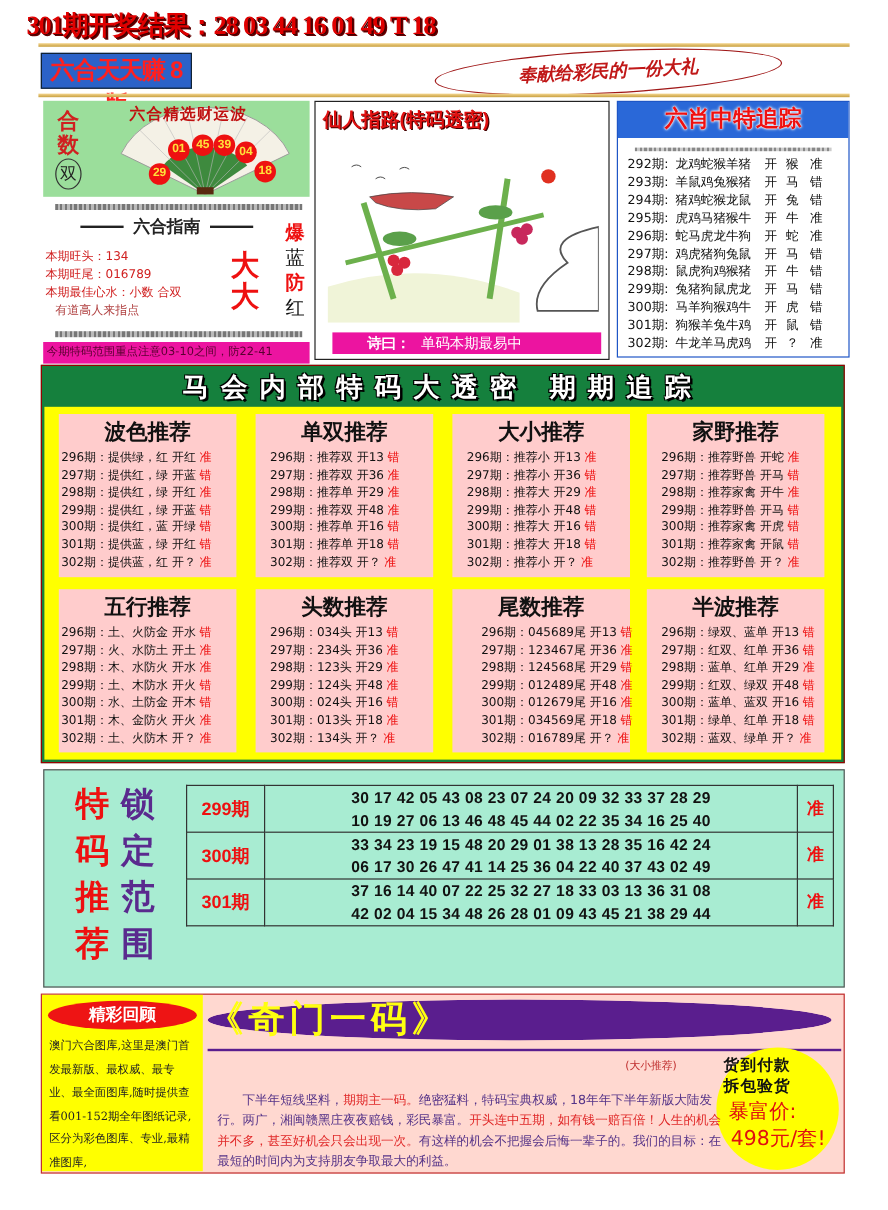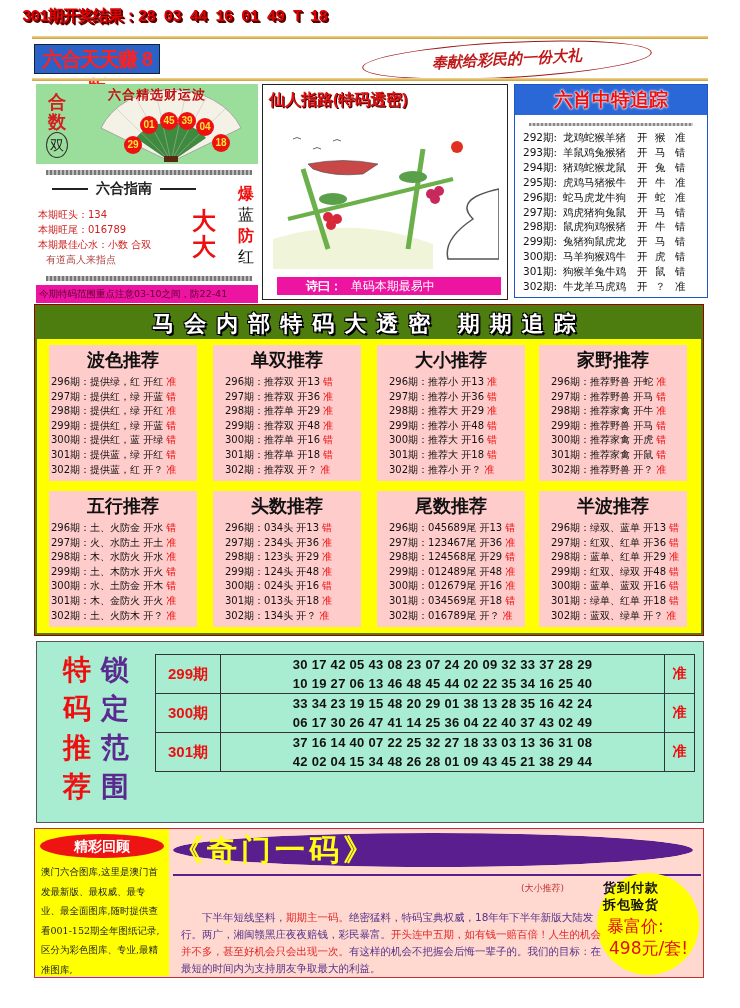--- a/index.html
+++ b/index.html
@@ -1,32 +1,32 @@
 <!DOCTYPE html>
 <html><head>
 <meta charset="utf-8">
 <style>
   * { box-sizing: border-box; margin: 0; padding: 0; }
   body { width: 740px; height: 1008px; background: #ffffff; font-family: "DejaVu Sans", sans-serif; position: relative; overflow: hidden; }
 
-  .top-result { position: absolute; left: 22px; top: 6px; font-family: Liberation Mono, monospace; font-weight: bold; font-size: 16px; color: #e00000; letter-spacing: -1px; text-shadow: 1px 1px 0 #400, 2px 2px 0 #600; }
+  .top-result { position: absolute; left: 22px; top: 6px; font-family: Liberation Serif, serif; font-weight: bold; font-size: 22px; color: #e00000; letter-spacing: -1px; text-shadow: 1px 1px 0 #400, 2px 2px 0 #600; }
   .gold-line { position: absolute; left: 32px; width: 676px; height: 3px; background: linear-gradient(#f4d690, #c8a040); }
   .brand-box { position: absolute; left: 34px; top: 44px; width: 126px; height: 30px; background: #2b62c8; border: 1px solid #123; color: #ff2020; font-family: "Liberation Sans", sans-serif; font-weight: bold; font-size: 20px; line-height: 28px; text-align: center; letter-spacing: -1px; }
   .gift-oval { position: absolute; left: 362px; top: 42px; width: 290px; height: 36px; border: 1.5px solid #a01818; border-radius: 50%; transform: rotate(-3deg); text-align: center; line-height: 32px; color: #c01818; font-family: "DejaVu Serif", serif; font-style: italic; font-weight: bold; font-size: 15px; }
 
   
   .fan-panel { position: absolute; left: 36px; top: 84px; width: 222px; height: 80px; background: #9bde9b; }
   .fan-side { position: absolute; left: 8px; top: 8px; width: 26px; color: #d02020; font-weight: bold; font-size: 18px; line-height: 20px; text-align: center; font-family: "DejaVu Serif", serif; }
   .fan-side .dbl { color: #222; border: 1px solid #333; border-radius: 50%; font-size: 14px; display: inline-block; width: 22px; height: 26px; line-height: 24px; font-weight: normal; }
   .fan { position: absolute; left: 60px; top: 4px; width: 150px; height: 76px; }
   .fan-title { position: absolute; left: 72px; top: 2px; color: #c01010; font-size: 13px; font-weight: bold; font-family: "DejaVu Serif", serif; letter-spacing: 1px; }
   .ball { position: absolute; width: 18px; height: 18px; border-radius: 50%; background: #ee1111; color: #ffe23a; font-size: 10px; line-height: 18px; text-align: center; font-weight: bold; font-family: "Liberation Sans", sans-serif; }
 
   .wave { position: absolute; left: 46px; width: 206px; height: 5px; background: repeating-linear-gradient(90deg, #777 0 2px, #bbb 2px 4px); }
-  .guide-title { position: absolute; left: 44px; top: 180px; width: 190px; font-weight: bold; font-size: 14px; color: #222; }
+  .guide-title { position: absolute; left: 44px; top: 180px; width: 190px; text-align: center; font-weight: bold; font-size: 14px; color: #222; }
   .guide-title:before, .guide-title:after { content: ""; display: inline-block; width: 36px; height: 2px; background: #222; vertical-align: middle; margin: 0 8px; }
   .guide-lines { position: absolute; left: 38px; top: 207px; font-size: 10px; color: #d02020; line-height: 15px; }
   .guide-lines .v { color: #d02020; }
   .guide-lines .tip { color: #b04040; padding-left: 8px; }
   .big-da { position: absolute; left: 192px; top: 208px; color: #ee1010; font-size: 24px; font-weight: bold; line-height: 26px; font-family: "DejaVu Serif", serif; }
   .side-words { position: absolute; left: 236px; top: 183px; font-size: 16px; line-height: 21px; text-align: center; width: 20px; }
   .side-words span { display: block; }
   .pink-bar { position: absolute; left: 36px; top: 285px; width: 222px; height: 18px; background: #ec14a0; color: #5a0030; font-size: 9.5px; line-height: 18px; padding-left: 3px; white-space: nowrap; overflow: hidden; }
 
   
@@ -42,21 +42,21 @@
   .zodiac-head span { background: #fff; padding: 0 2px; background: none; color: #ef1010; text-shadow: 0 0 3px #fff, 0 0 2px #fff, 0 0 1px #fff; }
   .zodiac-wave { margin: 8px 14px 4px; height: 3px; background: repeating-linear-gradient(90deg, #888 0 2px, #ccc 2px 4px); }
   .zodiac-list { padding-left: 8px; font-size: 10.5px; line-height: 14.9px; color: #111; }
   .zodiac-list .row { white-space: nowrap; display: flex; }
   .zodiac-list .p { width: 40px; }
   .zodiac-list .z { width: 74px; }
   .zodiac-list .k { width: 18px; }
   .zodiac-list .r { width: 20px; }
 
   
-  .red-section { position: absolute; left: 34px; top: 304px; width: 670px; height: 332px; background: #4d7c0f; border: 1px solid #900; }
+  .red-section { position: absolute; left: 34px; top: 304px; width: 670px; height: 332px; background: #15803d; border: 1px solid #900; }
   .red-title { height: 36px; line-height: 36px; text-align: center; color: #fff; font-size: 22px; font-weight: bold; letter-spacing: 10px; font-family: "DejaVu Serif", serif; text-shadow: 1px 1px 0 #000, -1px -1px 0 #000, 1px -1px 0 #000, -1px 1px 0 #000, 2px 2px 0 #000; }
   .yellow-area { position: absolute; left: 2px; top: 34px; width: 664px; height: 294px; background: #ffff00; }
   .card { position: absolute; width: 148px; height: 136px; background: #ffcccc; }
   .card-title { text-align: center; font-weight: bold; font-size: 18px; height: 30px; line-height: 30px; color: #111; font-family: "Liberation Sans", sans-serif; }
   .card-rows { font-size: 10px; line-height: 14.6px; color: #111; }
   .card-rows .row { white-space: nowrap; }
   .card-rows .res { color: #ee1010; }
 
   
   .range { position: absolute; left: 36px; top: 641px; width: 668px; height: 182px; background: #a8ecd2; border: 1.5px solid #555; }
@@ -321,21 +321,21 @@
           <div class="row"><span>297期：234头 开36</span><span class="res" style="margin-left: 3px;">准</span></div>
           <div class="row"><span>298期：123头 开29</span><span class="res" style="margin-left: 3px;">准</span></div>
           <div class="row"><span>299期：124头 开48</span><span class="res" style="margin-left: 3px;">准</span></div>
           <div class="row"><span>300期：024头 开16</span><span class="res" style="margin-left: 3px;">错</span></div>
           <div class="row"><span>301期：013头 开18</span><span class="res" style="margin-left: 3px;">准</span></div>
           <div class="row"><span>302期：134头 开？</span><span class="res" style="margin-left: 3px;">准</span></div>
         </div>
       </div>
       <div class="card" style="left: 340px; top: 152px;">
         <div class="card-title">尾数推荐</div>
-        <div class="card-rows" style="padding-left: 12px;">
+        <div class="card-rows" style="padding-left: 24px;">
           <div class="row"><span>296期：045689尾 开13</span><span class="res" style="margin-left: 3px;">错</span></div>
           <div class="row"><span>297期：123467尾 开36</span><span class="res" style="margin-left: 3px;">准</span></div>
           <div class="row"><span>298期：124568尾 开29</span><span class="res" style="margin-left: 3px;">错</span></div>
           <div class="row"><span>299期：012489尾 开48</span><span class="res" style="margin-left: 3px;">准</span></div>
           <div class="row"><span>300期：012679尾 开16</span><span class="res" style="margin-left: 3px;">准</span></div>
           <div class="row"><span>301期：034569尾 开18</span><span class="res" style="margin-left: 3px;">错</span></div>
           <div class="row"><span>302期：016789尾 开？</span><span class="res" style="margin-left: 3px;">准</span></div>
         </div>
       </div>
       <div class="card" style="left: 502px; top: 152px;">

